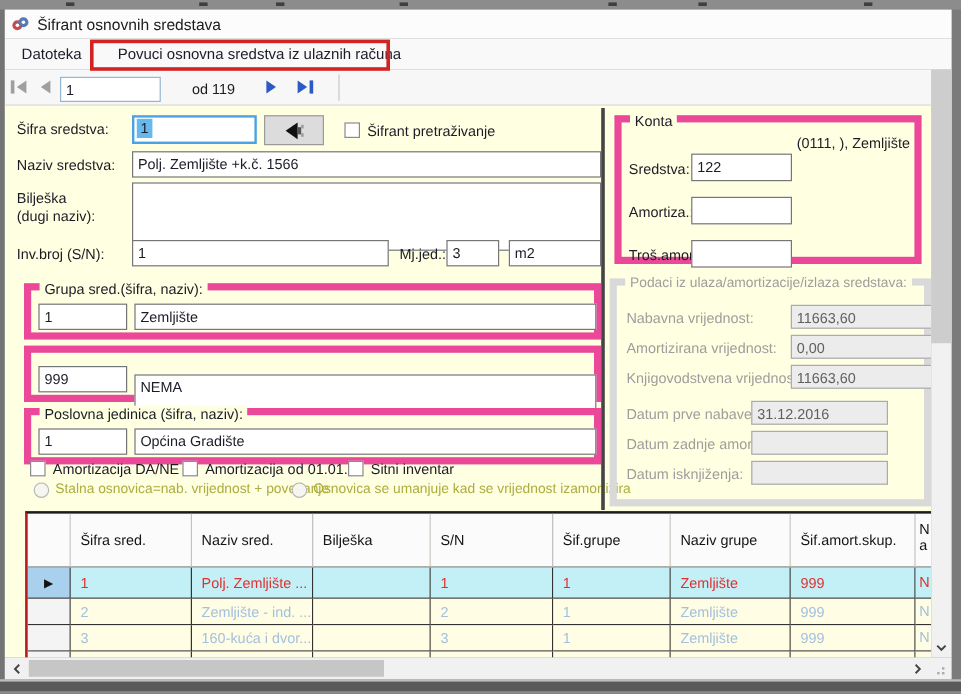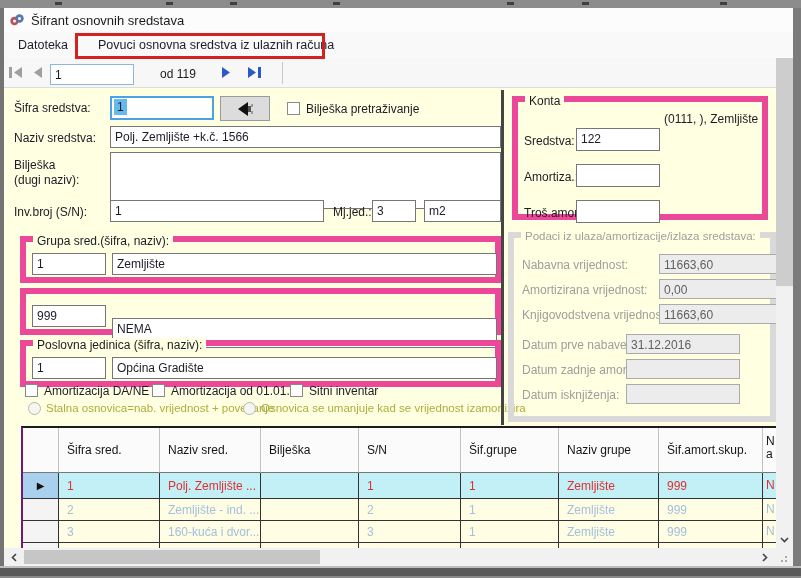--- a/index.html
+++ b/index.html
@@ -12,21 +12,21 @@
   .lbl{white-space:nowrap}
   .tb{background:#fff;border:1px solid #767676;box-sizing:border-box;
       padding:2px 4px;line-height:16px;white-space:nowrap;overflow:hidden}
   .tb-gray{background:#ececec;border:1px solid #ababab;color:#5f5f5f}
   .gb{border:6px solid #ec4899;box-sizing:border-box;position:absolute}
   .gb .legend{position:absolute;top:-8px;left:7px;background:#ffffe1;padding:0 4px;white-space:nowrap}
   .cbox{width:13px;height:13px;background:#fff;border:1px solid #8a8a8a;box-sizing:border-box;position:absolute}
   .rad{width:13px;height:13px;border:1px solid #b6b6b6;border-radius:50%;background:#f6f6f0;box-sizing:border-box;position:absolute}
   .btn3d{background:#dcdcdc;border:1px solid #9a9a9a;display:flex;align-items:center;justify-content:center}
   
-  #grid{background:#f97316;border-left:2px solid #701a75;border-top:2px solid #1c1c1c;overflow:hidden}
+  #grid{background:#f97316;border-left:2px solid #b91c1c;border-top:2px solid #1c1c1c;overflow:hidden}
   .grow{display:flex}
   .gcell{box-sizing:border-box;border-right:1px solid #333;border-bottom:1px solid #333;
          padding-left:8px;display:flex;align-items:center;overflow:hidden;white-space:nowrap}
   .ghead{height:45px}
   .ghead .gcell{border-right:1px solid #c2c2c2;border-bottom:1px solid #777;background:#fbfbfb;color:#141414}
   .selcell{width:36px;box-sizing:border-box;border-right:1px solid #333;border-bottom:1px solid #333;
            background:#f4f4f4;display:flex;align-items:center;justify-content:center;flex:none}
   .ghead .selcell{background:#fbfbfb;border-right:1px solid #c2c2c2;border-bottom:1px solid #777}
   .selrow .gcell{background:#c3f0f6;color:#e03030}
   .mutrow .gcell{background:#fffde3;color:#a3c0de}
@@ -112,21 +112,21 @@
   </div>
   <div class="abs btn3d" style="left:216px;top:8px;width:50px;height:25px">
     <svg width="22" height="16" viewBox="0 0 22 16">
       <path d="M14 1 L4 8 L14 15 Z" fill="#111"></path>
       <rect x="14" y="5" width="3" height="6" fill="#555"></rect>
       <rect x="17" y="3" width="2" height="3" fill="#9a9a9a"></rect>
       <rect x="17" y="10" width="2" height="3" fill="#9a9a9a"></rect>
     </svg>
   </div>
   <span class="cbox" style="left:283px;top:14px"></span>
-  <span class="abs lbl" style="left:302px;top:14px">Bilješka pretraživanje</span>
+  <span class="abs lbl" style="left:302px;top:14px">Šifrant pretraživanje</span>
 
   <span class="abs lbl" style="left:10px;top:43px">Naziv sredstva:</span>
   <div class="abs tb" style="left:106px;top:38px;width:391px;height:22px">Polj. Zemljište +k.č. 1566</div>
 
   <span class="abs lbl" style="left:10px;top:70px">Bilješka</span>
   <span class="abs lbl" style="left:10px;top:85px">(dugi naziv):</span>
   <div class="abs tb" style="left:106px;top:64px;width:391px;height:57px"></div>
 
   <span class="abs lbl" style="left:10px;top:117px">Inv.broj (S/N):</span>
   <div class="abs tb" style="left:106px;top:112px;width:214px;height:22px">1</div>
@@ -135,21 +135,21 @@
   <div class="abs tb" style="left:420px;top:112px;width:77px;height:22px">m2</div>
 
   <div class="gb" style="left:16px;top:148px;width:481px;height:47px">
     <span class="legend">Grupa sred.(šifra, naziv):</span>
     <div class="abs tb" style="left:6px;top:11px;width:74px;height:22px">1</div>
     <div class="abs tb" style="left:86px;top:11px;width:385px;height:22px">Zemljište</div>
   </div>
 
   <div class="gb" style="left:16px;top:200px;width:481px;height:47px">
     <div class="abs tb" style="left:6px;top:11px;width:74px;height:22px">999</div>
-    <div class="abs tb" style="left:86px;top:24px;width:385px;height:30px">NEMA</div>
+    <div class="abs tb" style="left:86px;top:18px;width:385px;height:30px">NEMA</div>
   </div>
 
   <div class="gb" style="left:16px;top:252px;width:481px;height:47px">
     <span class="legend">Poslovna jedinica (šifra, naziv):</span>
     <div class="abs tb" style="left:6px;top:11px;width:74px;height:22px">1</div>
     <div class="abs tb" style="left:86px;top:11px;width:385px;height:22px">Općina Gradište</div>
   </div>
 
   <span class="cbox" style="left:21px;top:296px"></span>
   <span class="abs lbl" style="left:40px;top:296px">Amortizacija DA/NE</span>

